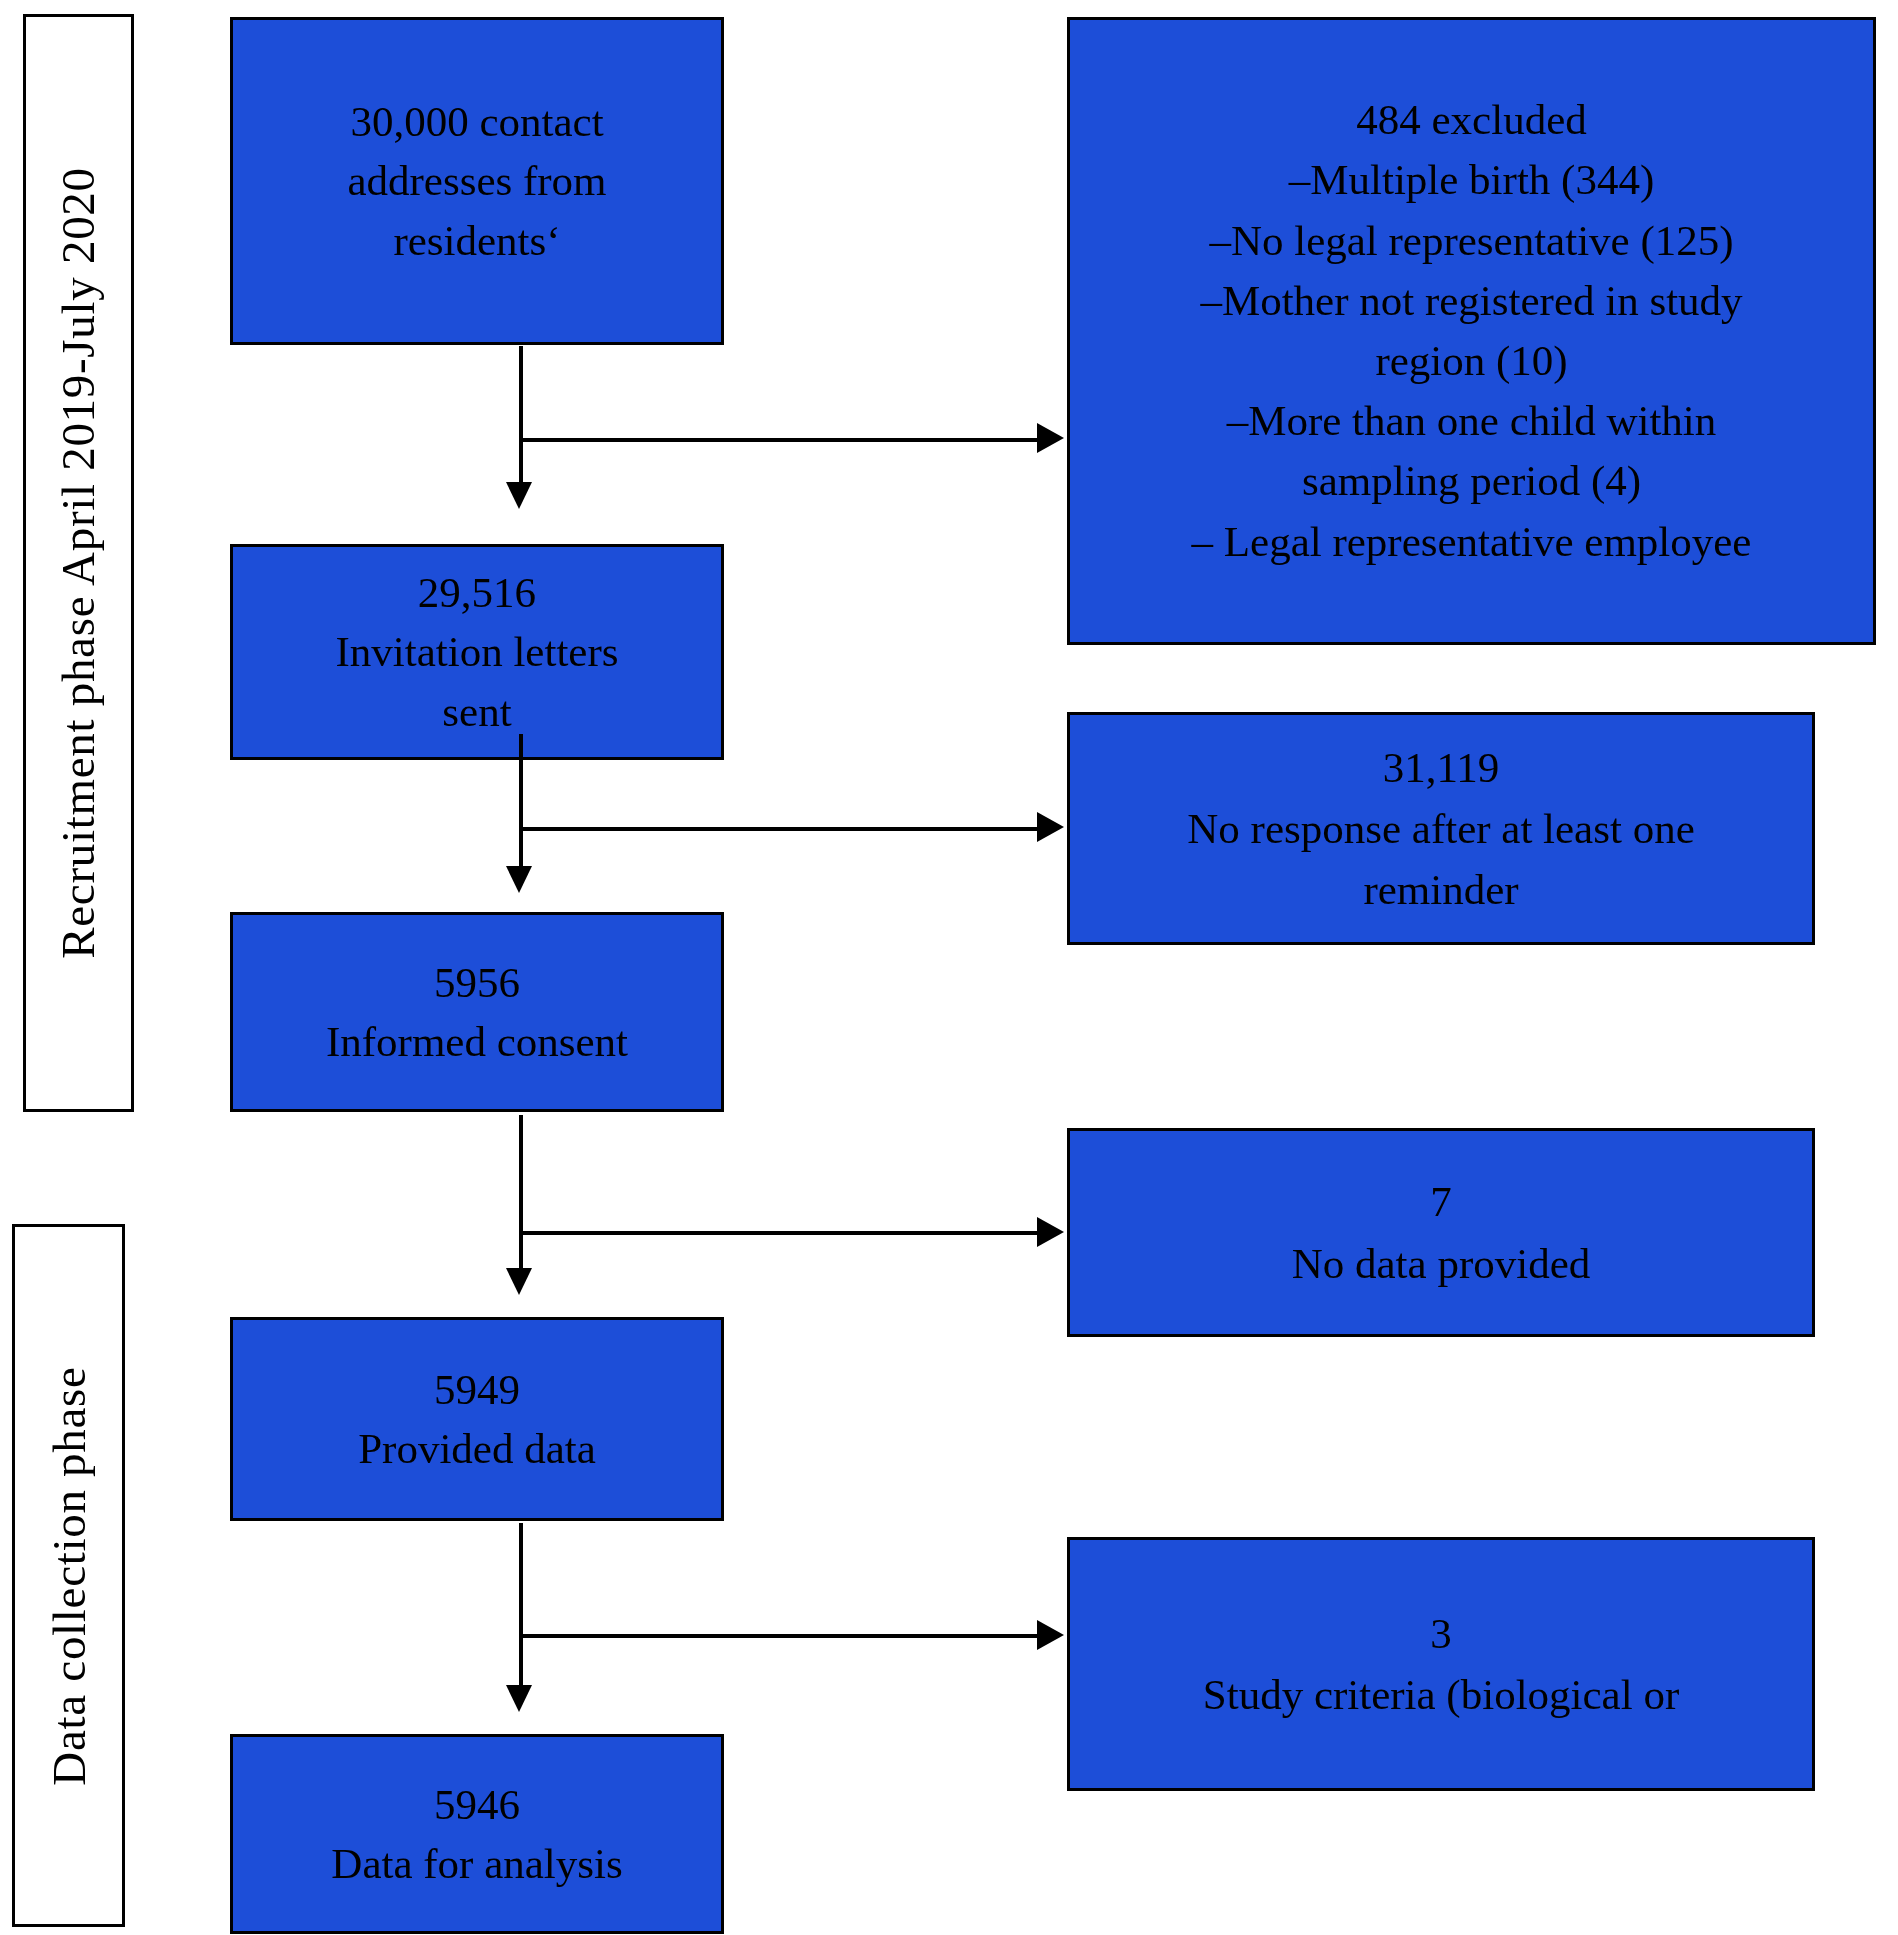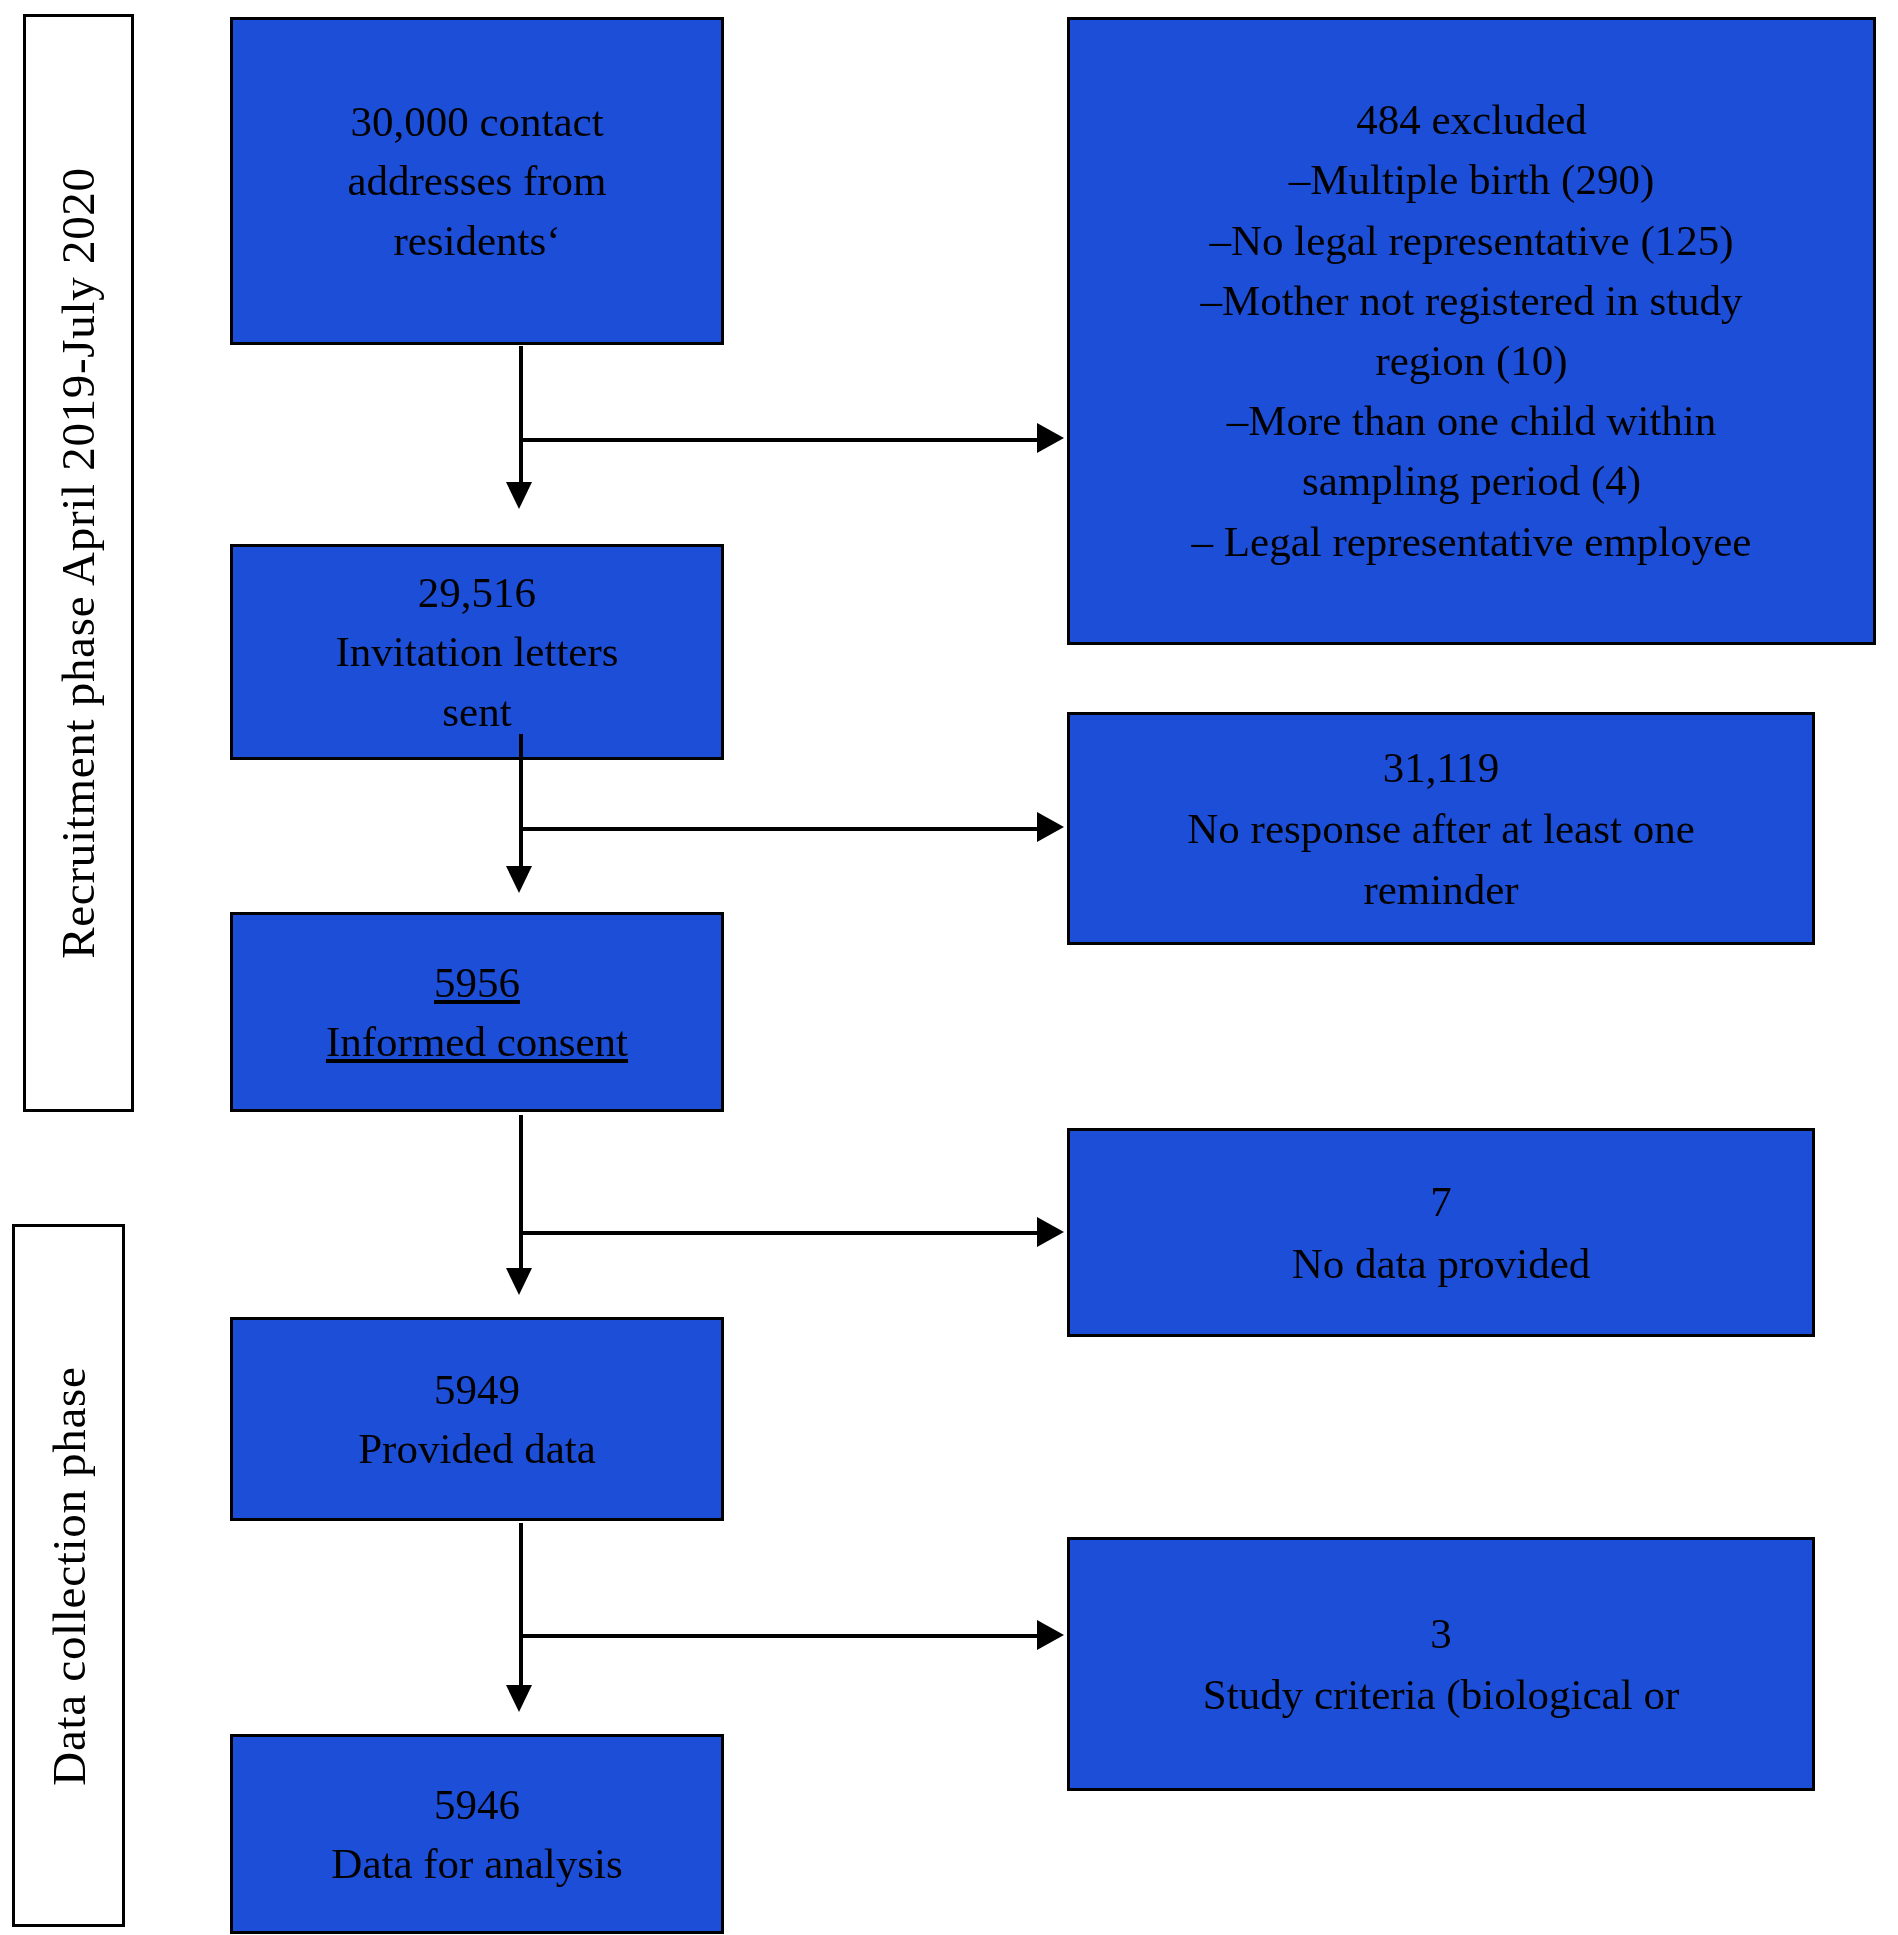--- a/index.html
+++ b/index.html
@@ -22,21 +22,21 @@
   #phase-recruitment{left:22.6px;  top:13.7px;   width:111px; height:1098px;}
   #phase-datacoll  {left:12.3px;  top:1224px; width:113px; height:703px;}
 
   
   .node{position:absolute;border:3.4px solid #000;background:#1d4ed8;box-sizing:border-box;
         display:flex;align-items:center;justify-content:center;text-align:center;}
   .node .txt{font-size:43px;line-height:1.38;padding:0 12.3px;}
 
   #node-addresses {left:230px; top:17px;   width:494px;  height:328px;}
   #node-letters   {left:230px; top:516px;  width:494px;  height:216px;margin-top:28px;}
-  #node-consent   {left:230px; top:912px; width:494px;  height:200px;text-decoration:underline;}
+  #node-consent   {left:230px; top:912px; width:494px;  height:200px;}
   #node-provided  {left:230px; top:1317px; width:494px;  height:204px;}
   #node-analysis  {left:230px; top:1734px; width:494px;  height:200px;}
 
   #node-excluded  {left:1067px;top:17px;   width:809px; height:628px;}
   #node-noresponse{left:1067px;top:712px; width:748px; height:233px;}
   #node-nodata    {left:1067px;top:1128px; width:748px; height:209px;}
   #node-criteria  {left:1067px;top:1537px; width:748px; height:254px;}
 
   #node-excluded .txt{font-size:43px;line-height:1.40;}
   #node-noresponse .txt,#node-nodata .txt,#node-criteria .txt{font-size:43px;line-height:1.42;}
@@ -121,21 +121,21 @@
   <div class="node" id="node-analysis">
     <div class="txt">
       <span>5946</span><br>
       <span>Data for analysis</span>
     </div>
   </div>
 
   <div class="node" id="node-excluded">
     <div class="txt">
       <span>484 excluded</span><br>
-      <span>–Multiple birth (290)</span><br>
+      <span>–Multiple birth (344)</span><br>
       <span>–No legal representative (125)</span><br>
       <span>–Mother not registered in study</span><br>
       <span>region (10)</span><br>
       <span>–More than one child within</span><br>
       <span>sampling period (4)</span><br>
       <span>– Legal representative employee</span><br>
     </div>
   </div>
 
   <div class="node" id="node-noresponse">

